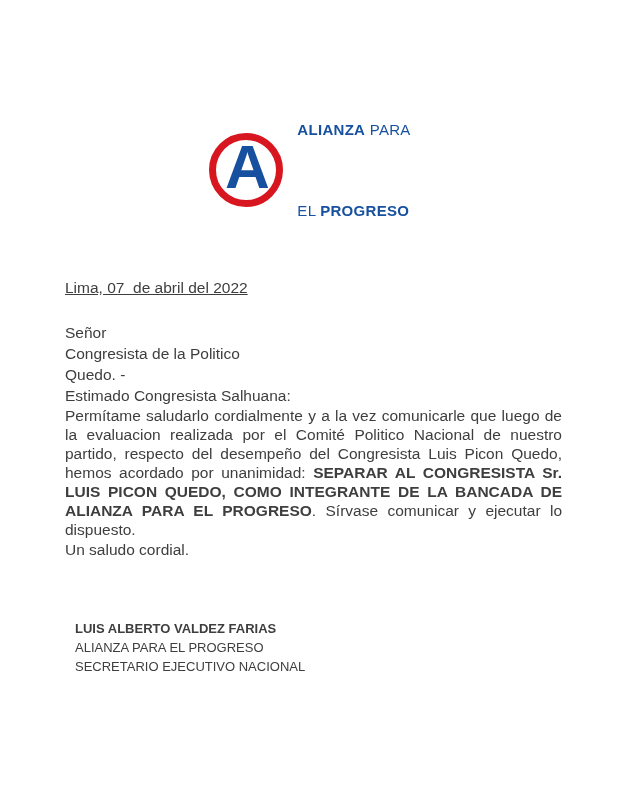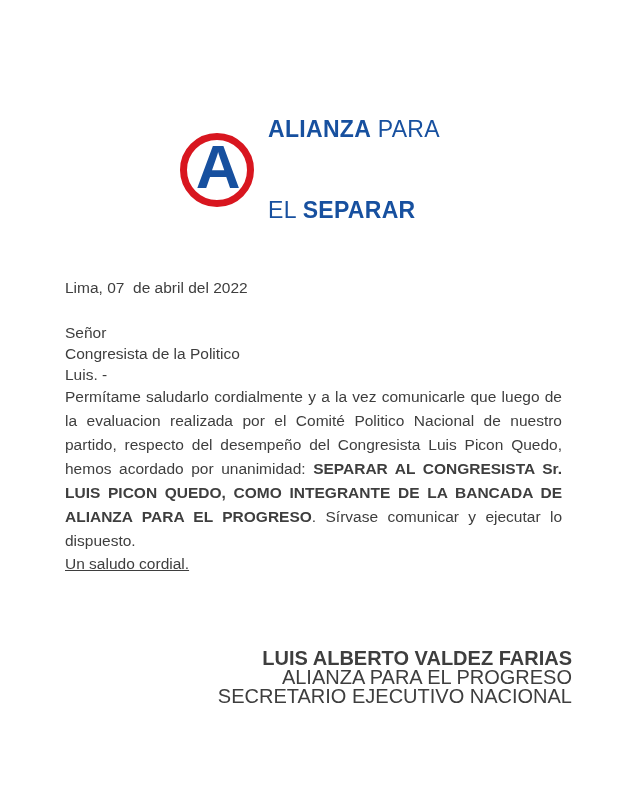--- a/index.html
+++ b/index.html
@@ -48,90 +48,91 @@
     font-size: 62px;
     font-weight: bold;
     color: var(--brand-blue);
     line-height: 1;
     transform: translateY(-3px);
     letter-spacing: -2px;
   }
   .wordmark {
     margin-left: 14px;
     color: var(--brand-blue);
-    font-size: 23px;
+    font-size: 15px;
     line-height: 27px;
     letter-spacing: 0.3px;
     white-space: pre;
   }
   .wm-bold { font-weight: bold; }
   .wm-light { font-weight: normal; }
   
   .letter-body {
     padding: 0 58px 0 65px;
     font-size: 15.5px;
   }
   .letter-body p { margin: 0; }
   .date-line {
     margin-top: 72px;
     white-space: pre;
     line-height: 20px;
+    text-decoration: underline;
   }
   .recipient { margin-top: 24px; }
   .recipient p { line-height: 21px; }
   .bold { font-weight: bold; }
   .greeting {
     margin-top: 27px;
     line-height: 21px;
   }
   .paragraph {
     margin-top: 11px;
     text-align: justify;
-    line-height: 24px;
+    line-height: 19px;
   }
   .closing {
     margin-top: 13px;
     line-height: 21px;
-    text-decoration: underline;
   }
   .signature {
-    margin-top: 75px;
-    text-align: right;
+    margin-top: 59px;
+    text-align: left;
     transform: translateX(10px);
-    font-size: 20px;
+    font-size: 13px;
   }
   .signature p { line-height: 19px; }
 </style>
 </head>
 <body>
 
 <div class="page">
 
   <header class="letterhead">
     <div class="logo">
       <div class="logo-ring">
         <span class="logo-a">A</span>
       </div>
       <div class="wordmark">
         <div><span class="wm-bold">ALIANZA</span><span class="wm-light"> PARA</span></div>
-        <div><span class="wm-light">EL </span><span class="wm-bold">SEPARAR</span></div>
+        <div><span class="wm-light">EL </span><span class="wm-bold">PROGRESO</span></div>
       </div>
     </div>
   </header>
 
   <main class="letter-body">
 
     <p class="date-line">Lima, 07  de abril del 2022</p>
 
     <div class="recipient">
       <p>Señor</p>
       <p>Congresista de la Politico</p>
-      <p>Luis. -</p>
+      <p>Quedo. -</p>
     </div>
 
+    <p class="greeting">Estimado Congresista Salhuana:</p>
 
     <p class="paragraph"><span>Permítame saludarlo cordialmente y a la vez comunicarle que luego de la evaluacion realizada por el Comité Politico Nacional de nuestro partido, respecto del desempeño del Congresista Luis Picon Quedo, hemos acordado por unanimidad: </span><strong>SEPARAR AL CONGRESISTA Sr. LUIS PICON QUEDO, COMO INTEGRANTE DE LA BANCADA DE ALIANZA PARA EL PROGRESO</strong><span>. Sírvase comunicar y ejecutar lo dispuesto.</span></p>
 
     <p class="closing">Un saludo cordial.</p>
 
     <div class="signature">
       <p class="bold">LUIS ALBERTO VALDEZ FARIAS</p>
       <p>ALIANZA PARA EL PROGRESO</p>
       <p>SECRETARIO EJECUTIVO NACIONAL</p>
     </div>

